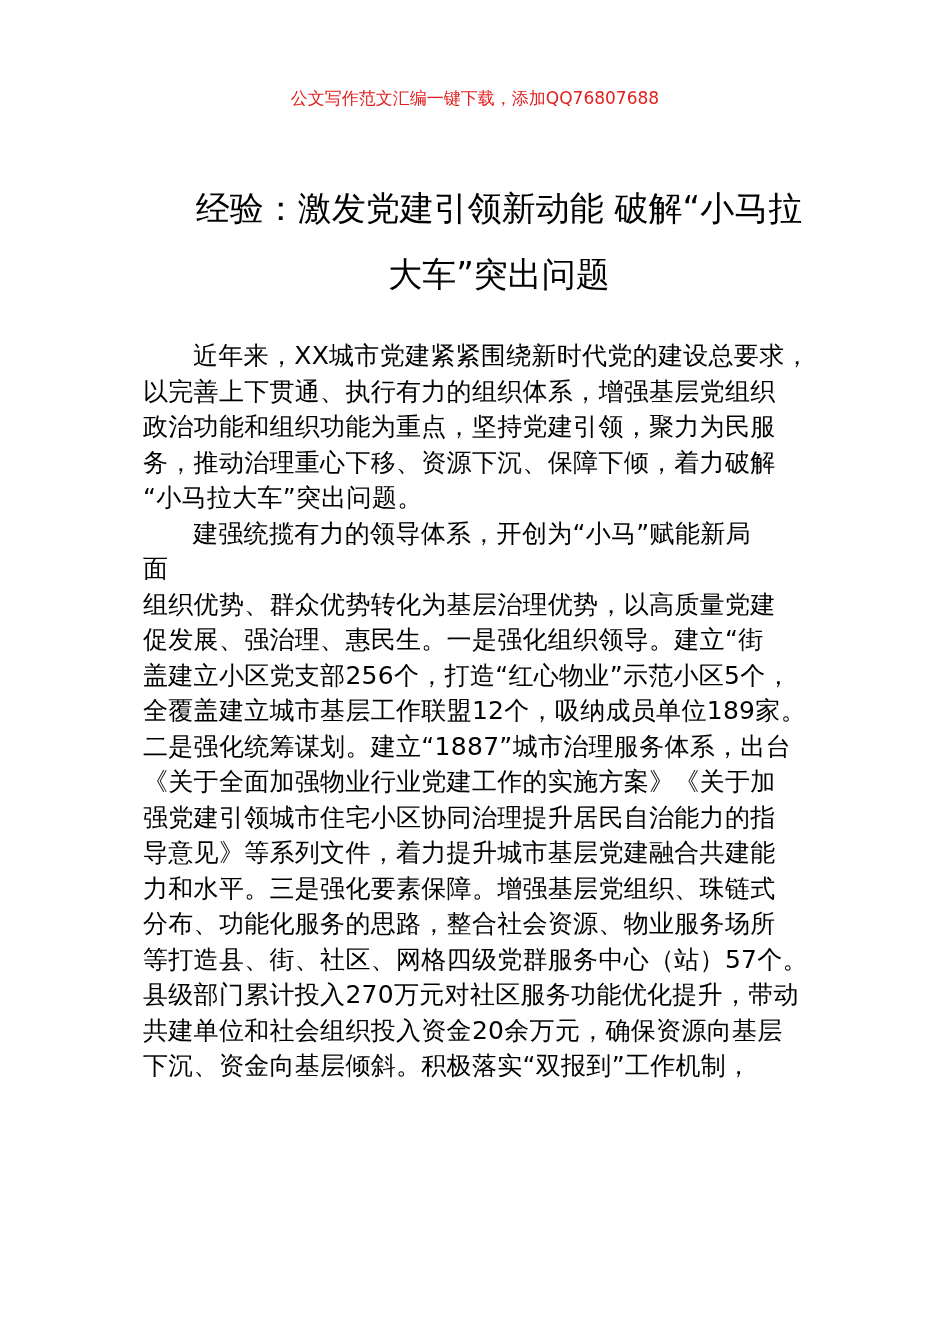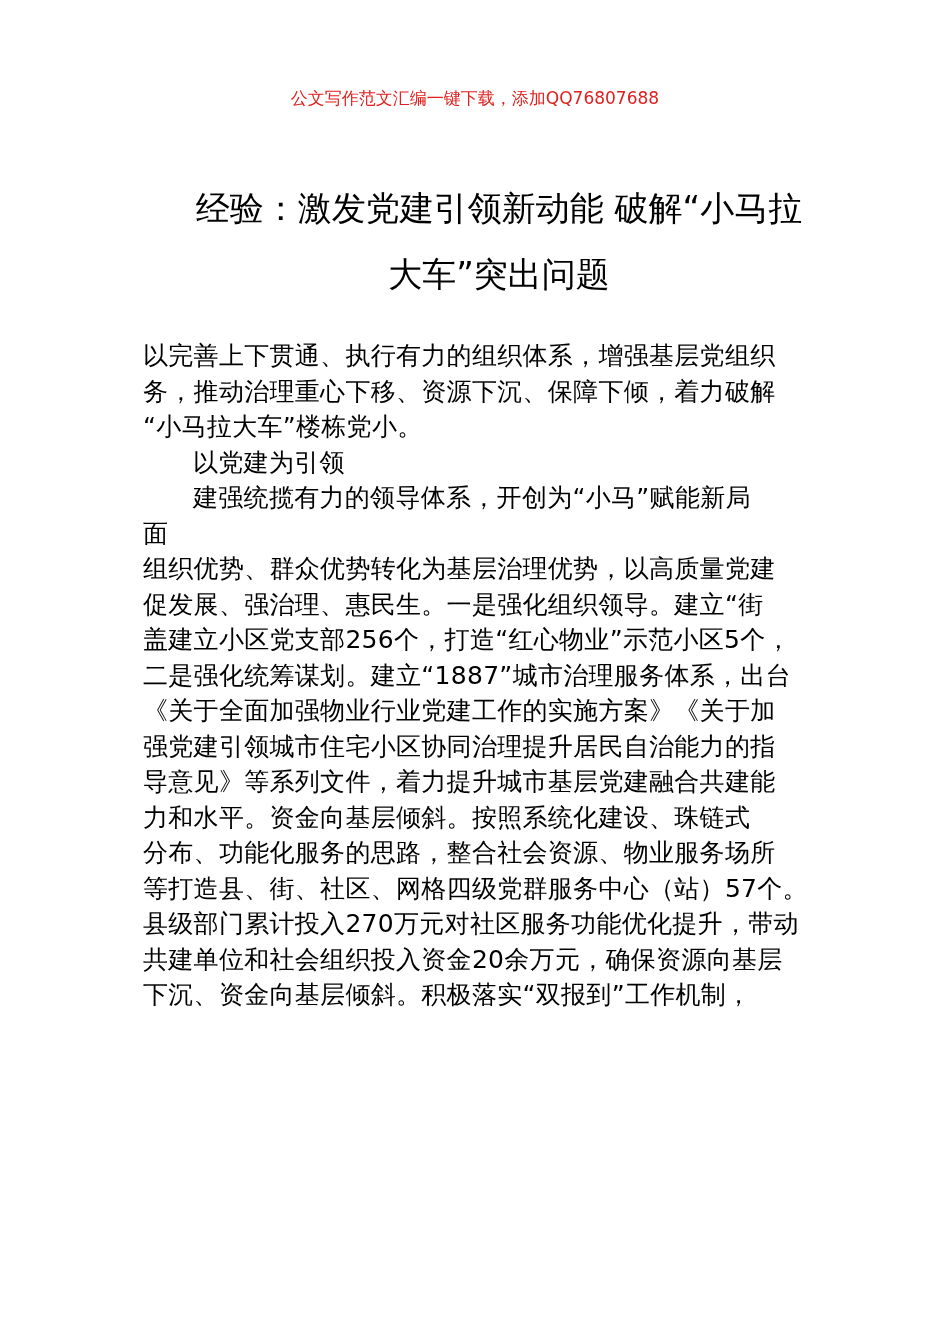--- a/index.html
+++ b/index.html
@@ -74,34 +74,36 @@
 <div class="page">
 
   <div class="watermark">公文写作范文汇编一键下载，添加QQ76807688</div>
 
   <div class="title">
     <span class="title-line">经验：激发党建引领新动能 破解“小马拉</span>
     <span class="title-line">大车”突出问题</span>
   </div>
 
   <div class="body" id="body-lines">
+    <span class="line indent">近年来，XX城市党建紧紧围绕新时代党的建设总要求，</span>
     <span class="line">以完善上下贯通、执行有力的组织体系，增强基层党组织</span>
+    <span class="line">政治功能和组织功能为重点，坚持党建引领，聚力为民服</span>
     <span class="line">务，推动治理重心下移、资源下沉、保障下倾，着力破解</span>
-    <span class="line">“小马拉大车”楼栋党小。</span>
-    <span class="line indent">以党建为引领</span>
+    <span class="line">“小马拉大车”突出问题。</span>
     <span class="line indent">建强统揽有力的领导体系，开创为“小马”赋能新局</span>
     <span class="line">面</span>
     <span class="line">组织优势、群众优势转化为基层治理优势，以高质量党建</span>
     <span class="line">促发展、强治理、惠民生。一是强化组织领导。建立“街</span>
     <span class="line">盖建立小区党支部256个，打造“红心物业”示范小区5个，</span>
+    <span class="line">全覆盖建立城市基层工作联盟12个，吸纳成员单位189家。</span>
     <span class="line">二是强化统筹谋划。建立“1887”城市治理服务体系，出台</span>
     <span class="line">《关于全面加强物业行业党建工作的实施方案》《关于加</span>
     <span class="line">强党建引领城市住宅小区协同治理提升居民自治能力的指</span>
     <span class="line">导意见》等系列文件，着力提升城市基层党建融合共建能</span>
-    <span class="line">力和水平。资金向基层倾斜。按照系统化建设、珠链式</span>
+    <span class="line">力和水平。三是强化要素保障。增强基层党组织、珠链式</span>
     <span class="line">分布、功能化服务的思路，整合社会资源、物业服务场所</span>
     <span class="line">等打造县、街、社区、网格四级党群服务中心（站）57个。</span>
     <span class="line">县级部门累计投入270万元对社区服务功能优化提升，带动</span>
     <span class="line">共建单位和社会组织投入资金20余万元，确保资源向基层</span>
     <span class="line">下沉、资金向基层倾斜。积极落实“双报到”工作机制，</span>
   </div>
 
 </div>
 
 </body></html>

